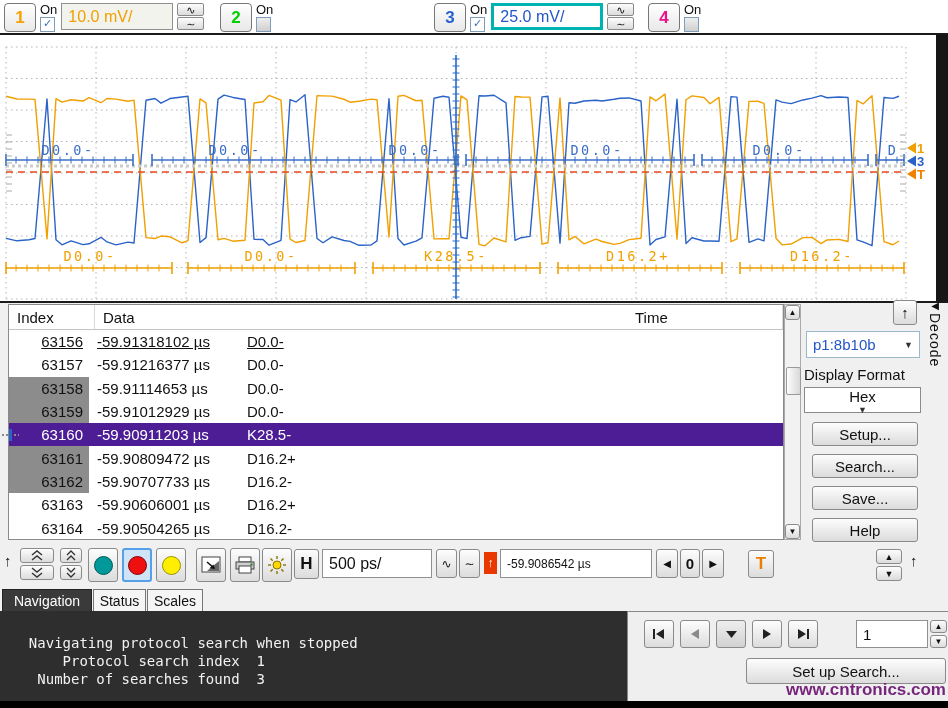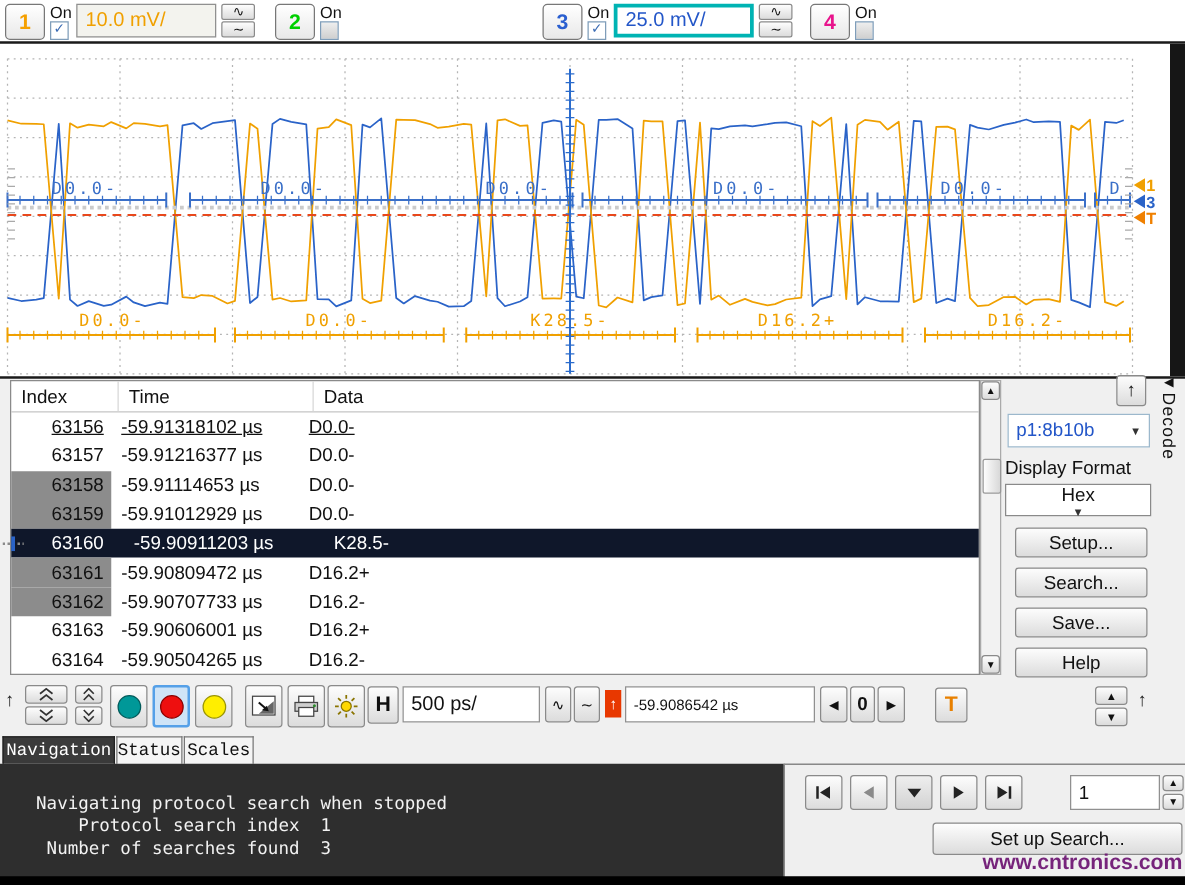--- a/index.html
+++ b/index.html
@@ -31,21 +31,21 @@
              border:1px solid #8a8a8a;box-sizing:border-box;}
   .thead{display:flex;height:24px;border-bottom:1px solid #c5c5c5;font-size:15px;align-items:center;}
   .th{padding-left:8px;border-right:1px solid #d8d8d8;height:100%;display:flex;align-items:center;box-sizing:border-box;}
   .th.i{width:86px;} .th.t{width:156px;} .th.d{flex:1;border-right:none;}
   .trow{display:flex;height:23.3px;font-size:15px;align-items:center;position:relative;}
   .c-index{width:80px;text-align:right;padding-right:6px;box-sizing:border-box;height:100%;display:flex;
            align-items:center;justify-content:flex-end;}
   .c-time{width:150px;padding-left:8px;box-sizing:border-box;}
   .c-data{flex:1;padding-left:8px;}
   .c-index.gray{background:#8c8c8c;}
-  .trow.sel{background:#0f172a;color:#fff;gap:10px;}
+  .trow.sel{background:#4c1d95;color:#fff;}
   .ul{text-decoration:underline;}
   .rowmark{position:absolute;left:-7px;top:6px;}
   
   #vscroll{position:absolute;left:784px;top:304px;width:17px;height:236px;background:#f2f2f2;
            border:1px solid #aaa;box-sizing:border-box;}
   .sbtn{position:absolute;left:0;width:15px;height:15px;font-size:8px;}
   .sthumb{position:absolute;left:1px;top:62px;width:13px;height:26px;background:linear-gradient(90deg,#fdfdfd,#d8d8d8);
           border:1px solid #999;border-radius:2px;cursor:pointer;}
   
   .ppanel-lbl{position:absolute;font-size:15px;}
@@ -62,21 +62,21 @@
   #decode-tab .vtext{writing-mode:vertical-rl;font-size:14px;letter-spacing:1px;}
   
   #hbar{position:absolute;left:0;top:544px;width:948px;height:44px;background:#f0f0f0;}
   .abs{position:absolute;}
   .roundbtn{width:30px;height:34px;}
   .dot{width:17px;height:17px;border-radius:50%;}
   .selbtn{border:2px solid #55a0e8;background:#cfe4f7;}
   
   #tabs{position:absolute;left:0;top:589px;width:948px;height:22px;background:#f0f0f0;}
   .tab{position:absolute;top:0;height:22px;display:flex;align-items:center;justify-content:center;
-       font-size:14px;border:1px solid #777;border-bottom:none;cursor:pointer;box-sizing:border-box;background:#f5f5f5;font-family:Liberation Mono, monospace;}
+       font-size:14px;border:1px solid #777;border-bottom:none;cursor:pointer;box-sizing:border-box;background:#f5f5f5;}
   .tab.active{background:#3a3a3a;color:#fff;border-color:#222;}
   
   #console{position:absolute;left:0;top:611px;width:948px;height:91px;background:#2e2e2e;}
   #console .cline{white-space:pre;color:#f2f2f2;font-family:"DejaVu Sans Mono",monospace;font-size:14px;
                   line-height:18px;padding-left:12px;}
   #console{padding-top:23px;box-sizing:border-box;}
   
   #navpanel{position:absolute;left:627px;top:611px;width:321px;height:91px;background:#efefef;
             border-left:1px solid #888;border-top:1px solid #888;box-sizing:border-box;}
   .navbtn{position:absolute;top:8px;width:30px;height:28px;}
@@ -416,22 +416,22 @@
       <text x="917" y="131" fill="#2a63c8" font-size="13" font-weight="bold" font-family="&quot;Liberation Sans&quot;,sans-serif">3</text>
       <polygon points="907,139 916,133.5 916,144.5" fill="#f08000"></polygon>
       <text x="917" y="144" fill="#f08000" font-size="13" font-weight="bold" font-family="&quot;Liberation Sans&quot;,sans-serif">T</text>
       <rect x="936" y="0" width="12" height="266" fill="#161616"></rect>
     </svg>
 </div>
 
 <div id="tablewrap">
   <div class="thead">
     <div class="th i">Index</div>
+    <div class="th d">Data</div>
     <div class="th t">Time</div>
-    <div class="th d">Data</div>
   </div>
   <div>
       <div class="trow">
         <div class="c-index ul">63156</div>
         <div class="c-time ul">-59.91318102 µs</div>
         <div class="c-data ul">D0.0-</div>
       </div>
       <div class="trow">
         <div class="c-index">63157</div>
         <div class="c-time">-59.91216377 µs</div>

